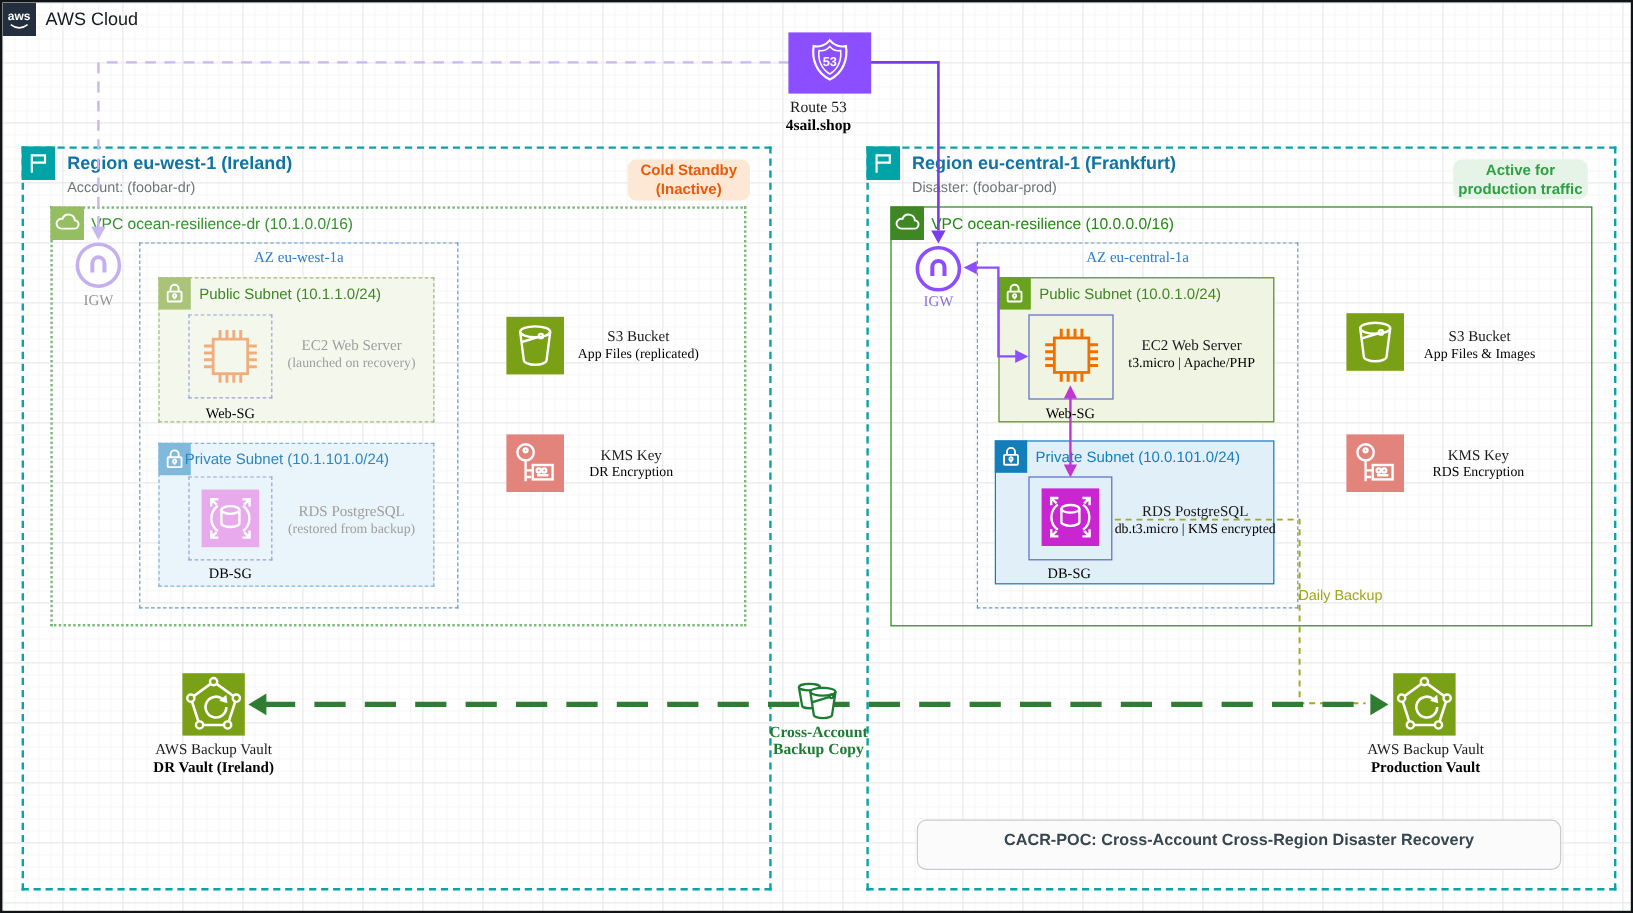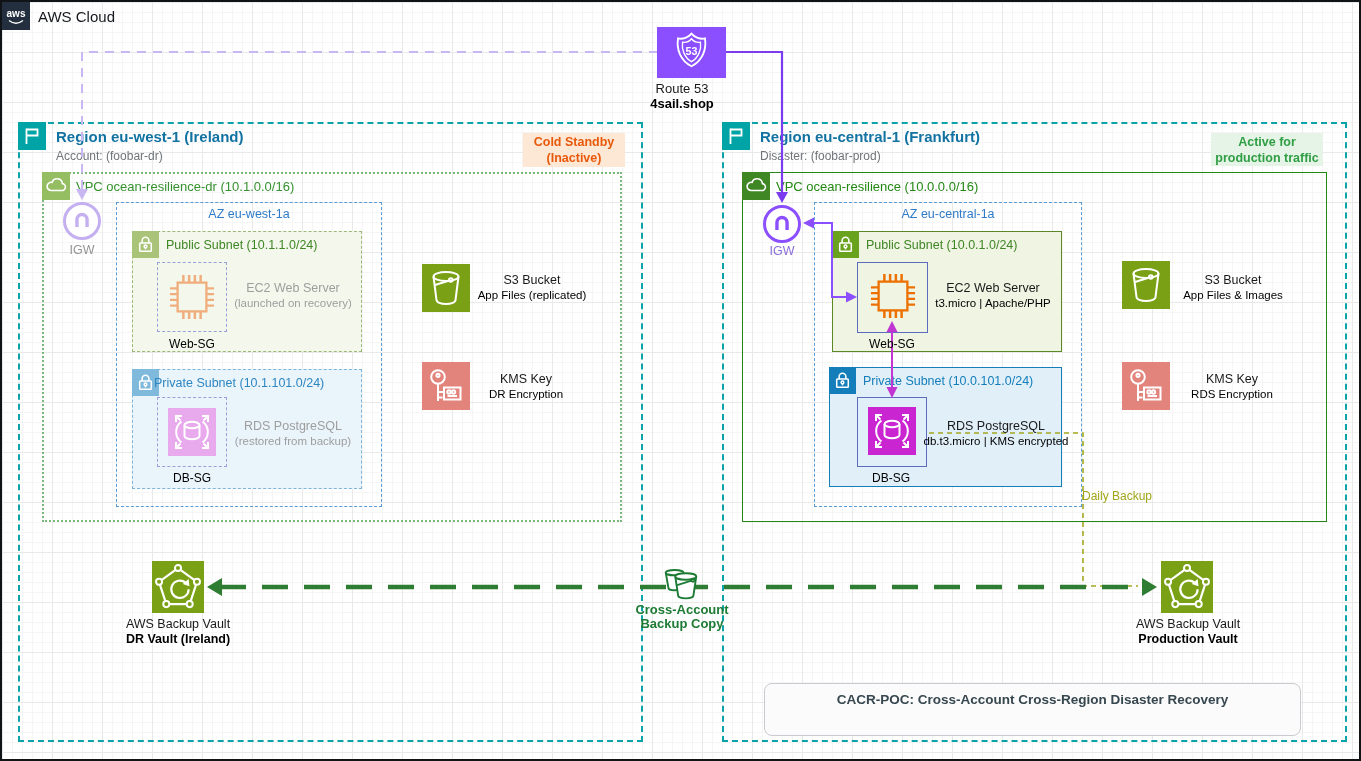--- a/index.html
+++ b/index.html
@@ -5,26 +5,26 @@
   html,body{margin:0;padding:0;background:#fff;font-family:"Liberation Sans","DejaVu Sans",sans-serif;}
   #canvas{position:relative;width:1361px;height:761px;overflow:hidden;box-sizing:border-box;
     border:2px solid #101417;background-color:#ffffff;
     background-image:
       linear-gradient(#e9e9e9 1px, transparent 1px),
       linear-gradient(90deg,#e9e9e9 1px, transparent 1px),
       linear-gradient(#f5f5f5 1px, transparent 1px),
       linear-gradient(90deg,#f5f5f5 1px, transparent 1px);
     background-size:50px 50px,50px 50px,10px 10px,10px 10px;}
   .abs{position:absolute;box-sizing:border-box;}
-  .ctr{text-align:center;transform:translateX(-50%);white-space:nowrap;}
+  .ctr{text-align:center;transform:translateX(-50%);white-space:nowrap;font-family:Liberation Serif, serif;}
   .z1{z-index:1}.z2{z-index:2}.z3{z-index:3}
   .region{border:2px dashed #0BA3A8;background:transparent;}
   .region-title{font-size:15px;font-weight:bold;color:#1273A3;white-space:nowrap;}
   .account{font-size:12px;color:#6f7478;white-space:nowrap;}
-  .badge{border-radius:0;font-size:12.5px;font-weight:bold;text-align:center;line-height:15.5px;padding-top:2px;}
+  .badge{border-radius:7px;font-size:12.5px;font-weight:bold;text-align:center;line-height:15.5px;padding-top:2px;}
   .badge-standby{background:#FCE8D5;color:#E8590C;}
   .badge-active{background:#E5F4E6;color:#2F9E44;}
   .vpc-dr{border:2px dotted #79B879;}
   .vpc-prod{border:1.5px solid #248814;}
   .vpc-lbl{font-size:13px;white-space:nowrap;}
   .az{border:1.4px dashed #5B9BD5;}
   .az-lbl{font-size:12.5px;color:#2E7BC8;text-align:right;}
   .subnet-lbl{font-size:12.5px;white-space:nowrap;}
   .sg-lbl{font-size:12px;font-weight:500;color:#000;}
   .node-lbl{font-size:12.5px;color:#1a1a1a;line-height:15px;}
@@ -365,21 +365,21 @@
         </g>
       </svg>
   </div>
   <div class="abs z3 ctr" style="left:680px;top:601px;font-size:13px;font-weight:bold;color:#1E7B34;line-height:14px">
     <div>Cross-Account</div>
     <div>Backup Copy</div>
   </div>
 
   <div class="abs z3" style="left:1080px;top:487px;font-size:12px;color:#A2A619">Daily Backup</div>
 
-  <div class="abs z1 note" style="left:762px;top:681px;width:537px;height:53px">
+  <div class="abs z1 note" style="left:762px;top:681px;width:537px;height:42px">
     <div class="note-title">CACR-POC: Cross-Account Cross-Region Disaster Recovery</div>
   </div>
 
   <svg class="abs z2" width="1361" height="761" viewBox="0 0 1361 761" style="left:0;top:0;pointer-events:none">
 
     <path d="M656,50 H80 V187" stroke="#C9B7F1" stroke-width="2" fill="none" stroke-dasharray="9,7"></path>
     <polygon points="74,187 86,187 80,198" fill="#C9B7F1"></polygon>
 
     <path d="M706,50 H780 V190" stroke="#7B3BEE" stroke-width="2.2" fill="none"></path>
     <polygon points="774,190 786,190 780,201" fill="#7B3BEE"></polygon>

